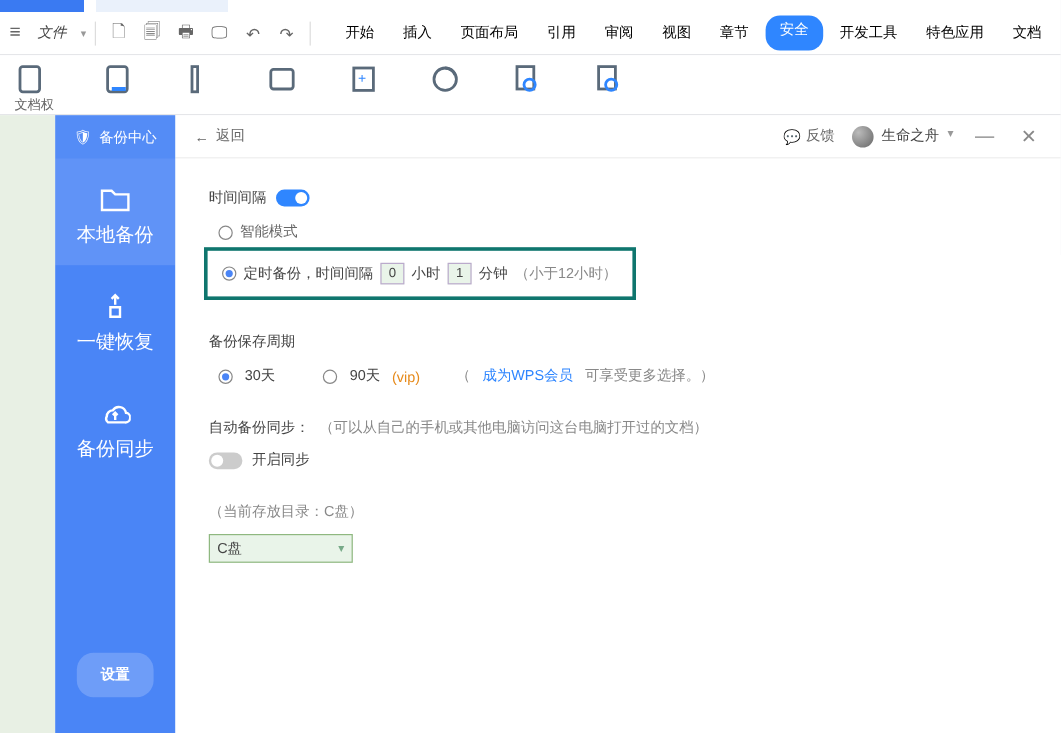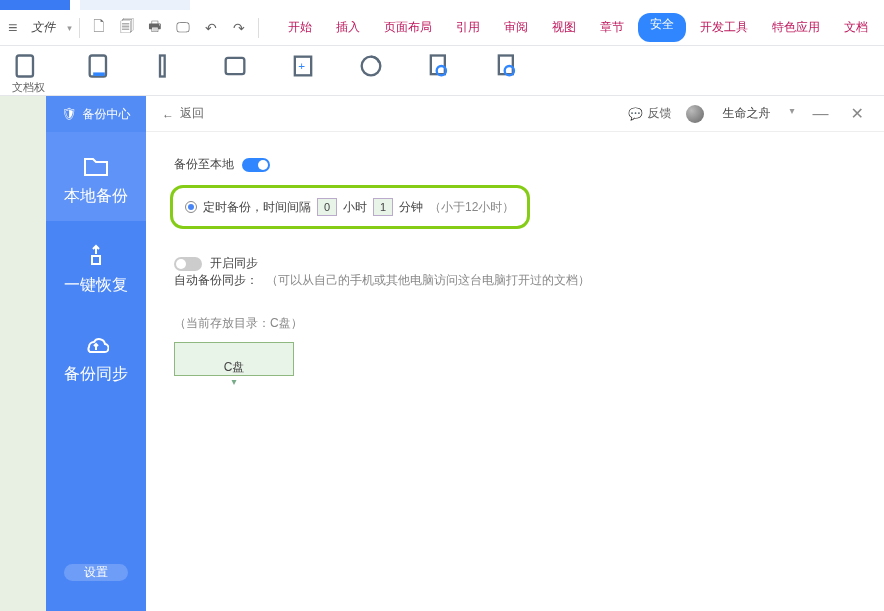--- a/index.html
+++ b/index.html
@@ -10,69 +10,69 @@
     .titlebar .doc-tab { width: 70px; height: 10px; background: #3a7af2; margin-right: 10px; }
     .titlebar .doc-inactive { width: 110px; height: 10px; background: #eaf1fb; }
 
     
     .toolbar { height: 36px; background: #fff; border-bottom: 1px solid #e5e6e9; display: flex; align-items: center; padding-left: 8px; gap: 4px; font-size: 12px; color: #444; }
     .toolbar .ham { font-size: 16px; color: #666; padding-right: 2px; }
     .toolbar .file { padding: 4px 8px; font-style: italic; }
     .toolbar .quickbtn { width: 24px; height: 24px; display: flex; align-items: center; justify-content: center; color: #666; font-size: 14px; }
     .toolbar .sep { height: 20px; border-left: 1px solid #ddd; margin: 0 3px; }
     .toolbar .tabs { display: flex; gap: 4px; margin-left: 12px; }
-    .toolbar .tabs .tab { padding: 6px 10px; color: #be185d; border-radius: 3px; }
+    .toolbar .tabs .tab { padding: 6px 10px; color: #000000; border-radius: 3px; }
     .toolbar .tabs .tab.active { background: #2f86ff; color: #fff; border-radius: 12px; padding: 3px 12px; }
 
     
     .ribbon { height: 50px; background: #fff; border-bottom: 1px solid #e5e6e9; display: flex; align-items: flex-start; padding: 6px 0 0 12px; gap: 40px; }
     .ribbon .ico { width: 28px; height: 28px; color: #5a6a7a; }
     .ribbon .label { font-size: 11px; color: #666; margin-top: 0; }
 
     
     .workspace { display: flex; height: calc(611px - 96px); }
     .doc-bg { width: 46px; background: #e8f0e4; }
 
     .sidebar { width: 100px; background: #4a85f6; color: #fff; display: flex; flex-direction: column; align-items: center; padding-top: 0; position: relative; }
     .sidebar .title-row { width: 100%; height: 36px; display: flex; align-items: center; justify-content: center; gap: 6px; font-size: 12px; background: rgba(255,255,255,0.06); }
     .sidebar .nav-item { width: 100%; padding: 20px 0 14px; text-align: center; font-size: 16px; }
     .sidebar .nav-item .nico { width: 28px; height: 28px; margin: 0 auto 6px; display: flex; align-items: center; justify-content: center; }
     .sidebar .nav-item.active { background: rgba(255,255,255,0.12); }
-    .sidebar .settings-btn { position: absolute; bottom: 30px; background: #6e9df8; border-radius: 14px; padding: 0 20px; font-size: 12px; cursor: pointer; }
+    .sidebar .settings-btn { position: absolute; bottom: 30px; background: #6e9df8; border-radius: 14px; padding: 10px 20px; font-size: 12px; cursor: pointer; font-weight: bold; }
 
     .panel { flex: 1; background: #fff; padding: 0; }
     .panel-header { height: 36px; border-bottom: 1px solid #eee; display: flex; align-items: center; padding: 0 16px; justify-content: space-between; color: #666; }
     .panel-header .back { display: flex; align-items: center; gap: 6px; cursor: pointer; }
     .panel-header .right { display: flex; align-items: center; gap: 14px; }
     .panel-header .avatar { width: 18px; height: 18px; border-radius: 50%; background: radial-gradient(circle at 30% 30%, #bbb, #666); display:inline-block; }
-    .panel-header .user { display: flex; gap: 19px; color: #444; }
+    .panel-header .user { display: flex; gap: 7px; color: #444; }
     .panel-header .dropdown-caret { color: #999; font-size: 10px; }
     .panel-header .winbtn { color: #888; font-size: 16px; padding: 2px 4px; cursor: pointer; }
 
     .panel-body { padding: 24px 28px; font-size: 12px; color: #444; }
     .section-title { margin-bottom: 12px; color: #444; display: flex; align-items: center; gap: 8px; }
     .toggle-on { width: 28px; height: 14px; border-radius: 7px; background: #2f86ff; position: relative; display:inline-block; }
     .toggle-on::after { content:''; position:absolute; right:2px; top:2px; width:10px; height:10px; background:#fff; border-radius:50%; }
     .toggle-off { width: 28px; height: 14px; border-radius: 7px; background: #ccc; position: relative; display:inline-block; }
     .toggle-off::after { content:''; position:absolute; left:2px; top:2px; width:10px; height:10px; background:#fff; border-radius:50%; }
 
     .radio-row { display: flex; align-items: center; gap: 6px; margin: 6px 0 4px 8px; color: #666; }
     .radio { width: 12px; height: 12px; border: 1px solid #888; border-radius: 50%; display: inline-flex; align-items: center; justify-content: center; }
     .radio.checked::after { content:''; width:6px; height:6px; background:#4a85f6; border-radius:50%; }
 
-    .highlight-box { border: 3px solid #84cc16; border-radius: 13px; padding: 10px 12px; margin: 2px 0 20px -4px; display: flex; align-items: center; gap: 6px; width: 360px; }
+    .highlight-box { border: 3px solid #0f766e; border-radius: 0; padding: 10px 12px; margin: 2px 0 20px -4px; display: flex; align-items: center; gap: 6px; width: 360px; }
     .numbox { width: 20px; height: 18px; border: 1px solid #bac; background: #e9f4e9; text-align: center; font-size: 11px; line-height: 16px; display:inline-block; }
     .hint { color: #888; }
 
     .section { margin-bottom: 26px; }
     .sub { color: #888; }
     .link { color: #2f86ff; cursor: pointer; }
     .vip { color: #e68a1b; }
 
-    .select-box { width: 120px; height: 24px; border: 1px solid #8fb880; background: #e9f4e9; display: flex; align-items: center; justify-content: space-between; padding: 16px 6px; margin-top: 10px; cursor: pointer; flex-direction: column; }
+    .select-box { width: 120px; height: 24px; border: 1px solid #8fb880; background: #e9f4e9; display: flex; align-items: center; justify-content: space-between; padding: 0 6px; margin-top: 10px; cursor: pointer; }
     .select-box .caret { color: #7a8; font-size: 10px; }
 
     svg { display: block; }
   </style>
 </head>
 <body>
 
 <div class="titlebar">
   <div class="doc-tab"></div>
   <div class="doc-inactive"></div>
@@ -208,44 +208,65 @@
         </div>
         <span class="winbtn">—</span>
         <span class="winbtn">✕</span>
       </div>
     </div>
 
     <div class="panel-body">
 
       <div class="section">
         <div class="section-title">
-          <span>备份至本地</span>
+          <span>时间间隔</span>
           <span class="toggle-on"></span>
+        </div>
+        <div class="radio-row">
+          <span class="radio"></span>
+          <span>智能模式</span>
         </div>
         <div class="highlight-box">
           <span class="radio checked"></span>
           <span>定时备份，时间间隔</span>
           <span class="numbox">0</span>
           <span>小时</span>
           <span class="numbox">1</span>
           <span>分钟</span>
           <span class="hint">（小于12小时）</span>
         </div>
       </div>
 
-
-      <div class="section">
+      <div class="section">
+        <div class="section-title">
+          <span>备份保存周期</span>
+        </div>
+        <div style="display:flex;align-items:center;gap:10px;margin-left:8px">
+          <span class="radio checked"></span>
+          <span>30天</span>
+          <span style="width:20px"></span>
+          <span class="radio"></span>
+          <span>90天</span>
+          <span class="vip">(vip)</span>
+          <span style="width:10px"></span>
+          <span class="sub">（</span>
+          <span class="link">成为WPS会员</span>
+          <span class="sub"> 可享受更多选择。）</span>
+        </div>
+      </div>
+
+      <div class="section">
+        <div style="display:flex;align-items:center;gap:8px">
+          <span>自动备份同步：</span>
+          <span class="sub">（可以从自己的手机或其他电脑访问这台电脑打开过的文档）</span>
+        </div>
         <div style="display:flex;align-items:center;gap:8px;margin-top:10px">
           <span class="toggle-off"></span>
           <span>开启同步</span>
         </div>
-        <div style="display:flex;align-items:center;gap:8px">
-          <span>自动备份同步：</span>
-          <span class="sub">（可以从自己的手机或其他电脑访问这台电脑打开过的文档）</span>
-        </div>
       </div>
 
       <div class="section">
         <div style="display:flex;align-items:center;gap:8px">
           <span class="sub">（当前存放目录：C盘）</span>
         </div>
         <div class="select-box">
           <span>C盘</span>
           <span class="caret">▾</span>
         </div>

